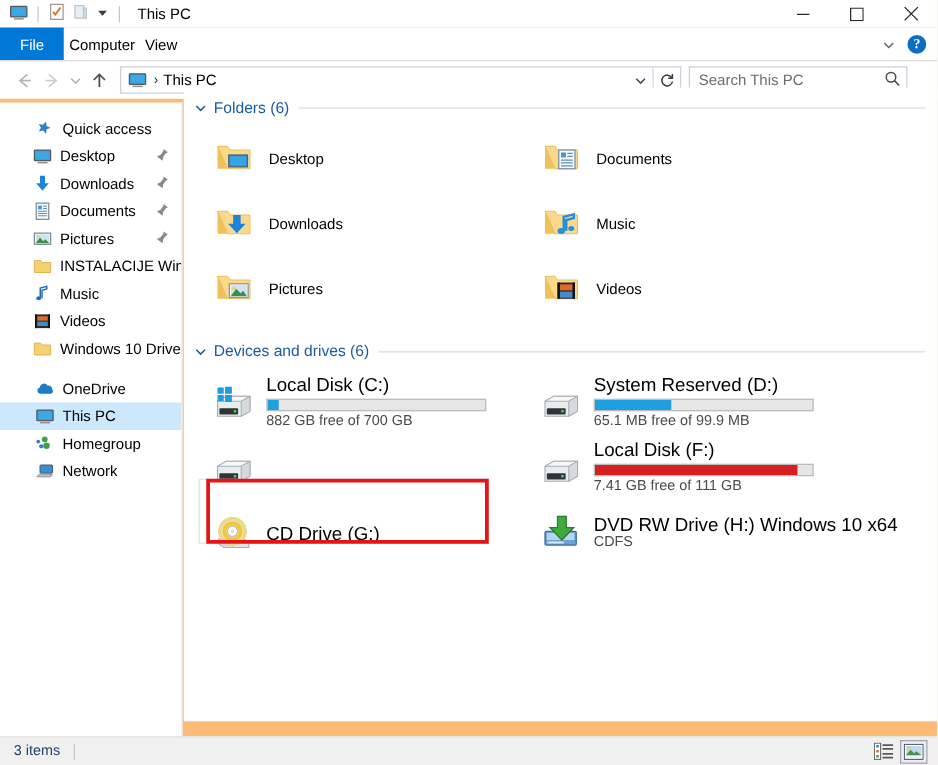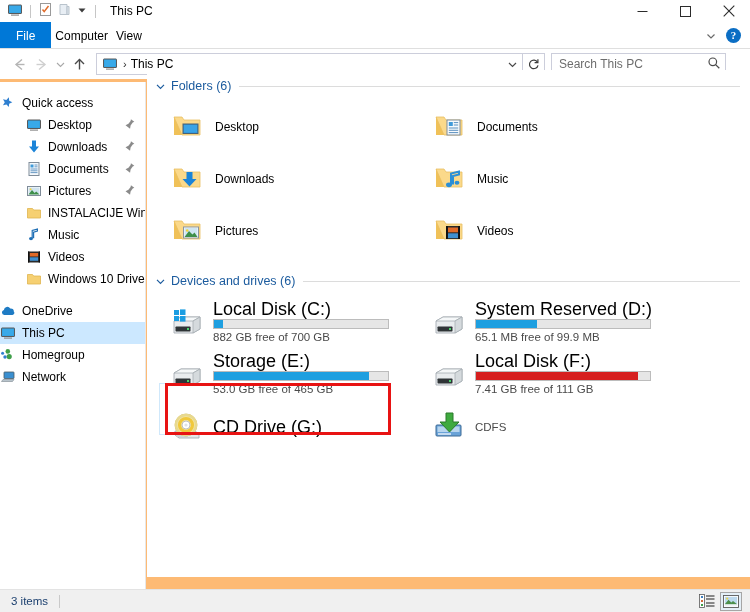--- a/index.html
+++ b/index.html
@@ -92,21 +92,21 @@
     background: #ffffff; border-right: 1px solid #e7e7e7; overflow: hidden;
   }
   .nav-item {
     height: 22px; display: flex; align-items: center; padding-left: 10px;
     position: relative; white-space: nowrap;
   }
   .nav-item.selected { background: #cce8ff; }
   .nav-item .ic { width: 16px; height: 16px; flex: 0 0 auto; display: block; }
   .nav-item .lbl { font-size: 12px; color: #000; margin-left: 6px; overflow: hidden; }
   .nav-item.child { padding-left: 26px; }
-  .nav-item.root { padding-left: 0; }
+  .nav-item.root { padding-left: 28px; }
   .pin { position: absolute; right: 9px; top: 4px; width: 12px; height: 12px; }
   .nav-gap { height: 10px; }
 
   .content {
     position: absolute; left: 147px; top: 70px; width: 603px; height: 507px;
     background: #ffffff; overflow: hidden;
   }
 
   
   .group-head {
@@ -124,21 +124,21 @@
   }
   .tile .tico { width: 32px; height: 32px; flex: 0 0 auto; display: block; }
   .tile .tlabel { font-size: 12px; color: #000; margin-left: 12px; }
 
   .dtile {
     width: 262px; height: 52px; display: flex; align-items: center;
     padding-left: 10px; position: relative;
   }
   .dtile .dico { width: 32px; height: 32px; flex: 0 0 auto; display: block; }
   .dtile .dbody { margin-left: 10px; width: 197px; }
-  .dtile .dname { font-size: 18px; color: #000; line-height: 14px; white-space: nowrap; }
+  .dtile .dname { font-size: 15px; color: #000; line-height: 14px; white-space: nowrap; }
   .bar {
     width: 176px; height: 10px; border: 1px solid #bcbcbc; background: #e6e6e6;
     margin: 3px 0 2px 0; position: relative; overflow: hidden;
   }
   .bar .fill { height: 100%; }
   .dtile .dfree { font-size: 11.5px; color: #4a4a4a; line-height: 13px; white-space: nowrap; }
   .dtile .dfs { font-size: 11.5px; color: #4a4a4a; line-height: 13px; }
   .dtile.nobar .dname { line-height: 15px; }
 
   
@@ -606,27 +606,20 @@
       <div class="dtile">
         <span class="dico">
           <svg width="32" height="32" viewBox="0 0 32 32">
             <path d="M3 14 L10 10 L29 10 L29 22 L22 26 L3 26 Z" fill="#e9ecee" stroke="#a6adb3" stroke-width="0.9"></path>
             <path d="M3 14 L10 10 L29 10 L22 14 Z" fill="#f6f8f9" stroke="#a6adb3" stroke-width="0.8"></path>
             <path d="M22 14 L29 10 L29 22 L22 26 Z" fill="#d5dadd" stroke="#a6adb3" stroke-width="0.8"></path>
             <rect x="4.5" y="19.5" width="15" height="5" rx="0.7" fill="#2f3437"></rect>
             <rect x="16" y="21" width="2" height="2" fill="#48d46a"></rect>
           </svg>
         </span>
-        <div class="dbody">
-          <div class="dname">Storage (E:)</div>
-          <div class="bar">
-            <div class="fill" style="width: 89%; background: rgb(30, 159, 224);"></div>
-          </div>
-          <div class="dfree">53.0 GB free of 465 GB</div>
-        </div>
       </div>
 
       <div class="dtile">
         <span class="dico">
           <svg width="32" height="32" viewBox="0 0 32 32">
             <path d="M3 14 L10 10 L29 10 L29 22 L22 26 L3 26 Z" fill="#e9ecee" stroke="#a6adb3" stroke-width="0.9"></path>
             <path d="M3 14 L10 10 L29 10 L22 14 Z" fill="#f6f8f9" stroke="#a6adb3" stroke-width="0.8"></path>
             <path d="M22 14 L29 10 L29 22 L22 26 Z" fill="#d5dadd" stroke="#a6adb3" stroke-width="0.8"></path>
             <rect x="4.5" y="19.5" width="15" height="5" rx="0.7" fill="#2f3437"></rect>
             <rect x="16" y="21" width="2" height="2" fill="#48d46a"></rect>
@@ -661,20 +654,21 @@
       <div class="dtile nobar">
         <span class="dico">
           <svg width="32" height="32" viewBox="0 0 32 32">
             <rect x="3" y="14" width="25" height="11" rx="1" fill="#6aa3d8" stroke="#3d6b96" stroke-width="1"></rect>
             <rect x="4.5" y="15.5" width="22" height="5.5" fill="#b7d5ee"></rect>
             <rect x="5" y="22.2" width="13" height="1.6" fill="#d9e8f5"></rect>
             <path d="M13 2 h7 v9 h6 l-9.5 10 l-9.5 -10 h6 z" fill="#3faa3f" stroke="#2b7a2b" stroke-width="1"></path>
           </svg>
         </span>
         <div class="dbody">
+          <div class="dname">DVD RW Drive (H:) Windows 10 x64</div>
           <div class="dfs">CDFS</div>
         </div>
       </div>
     </div>
 
     <div class="selbox"></div>
     <div class="redbox"></div>
   </div>
 
   <div class="statusbar">

